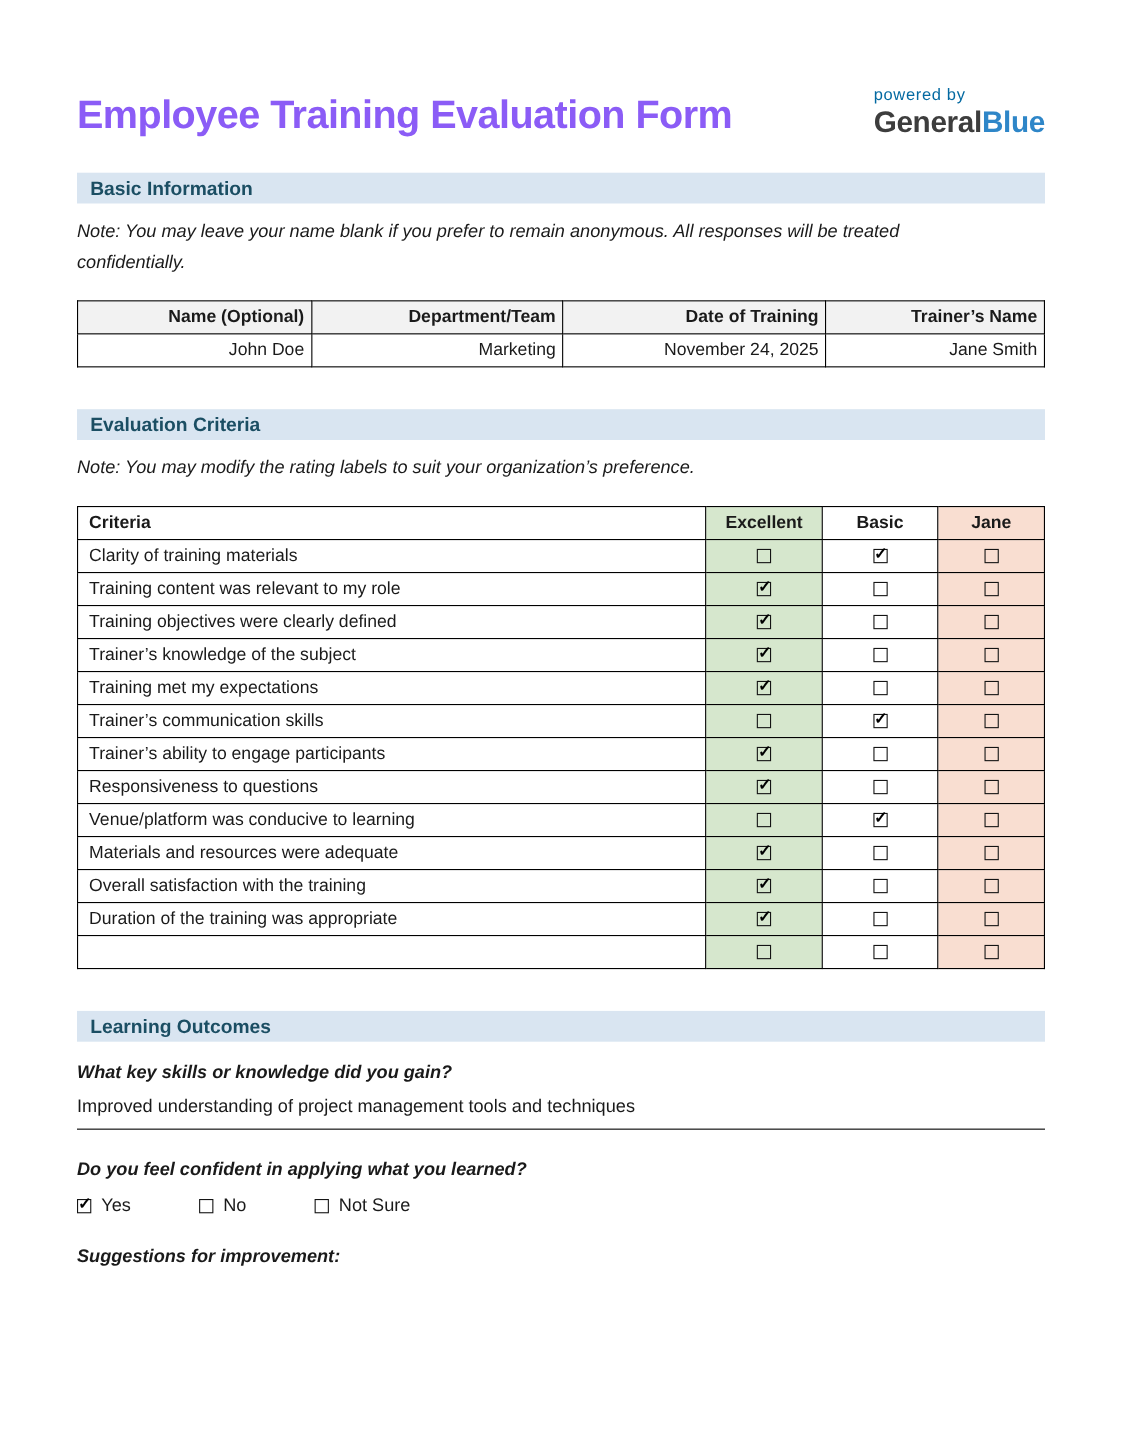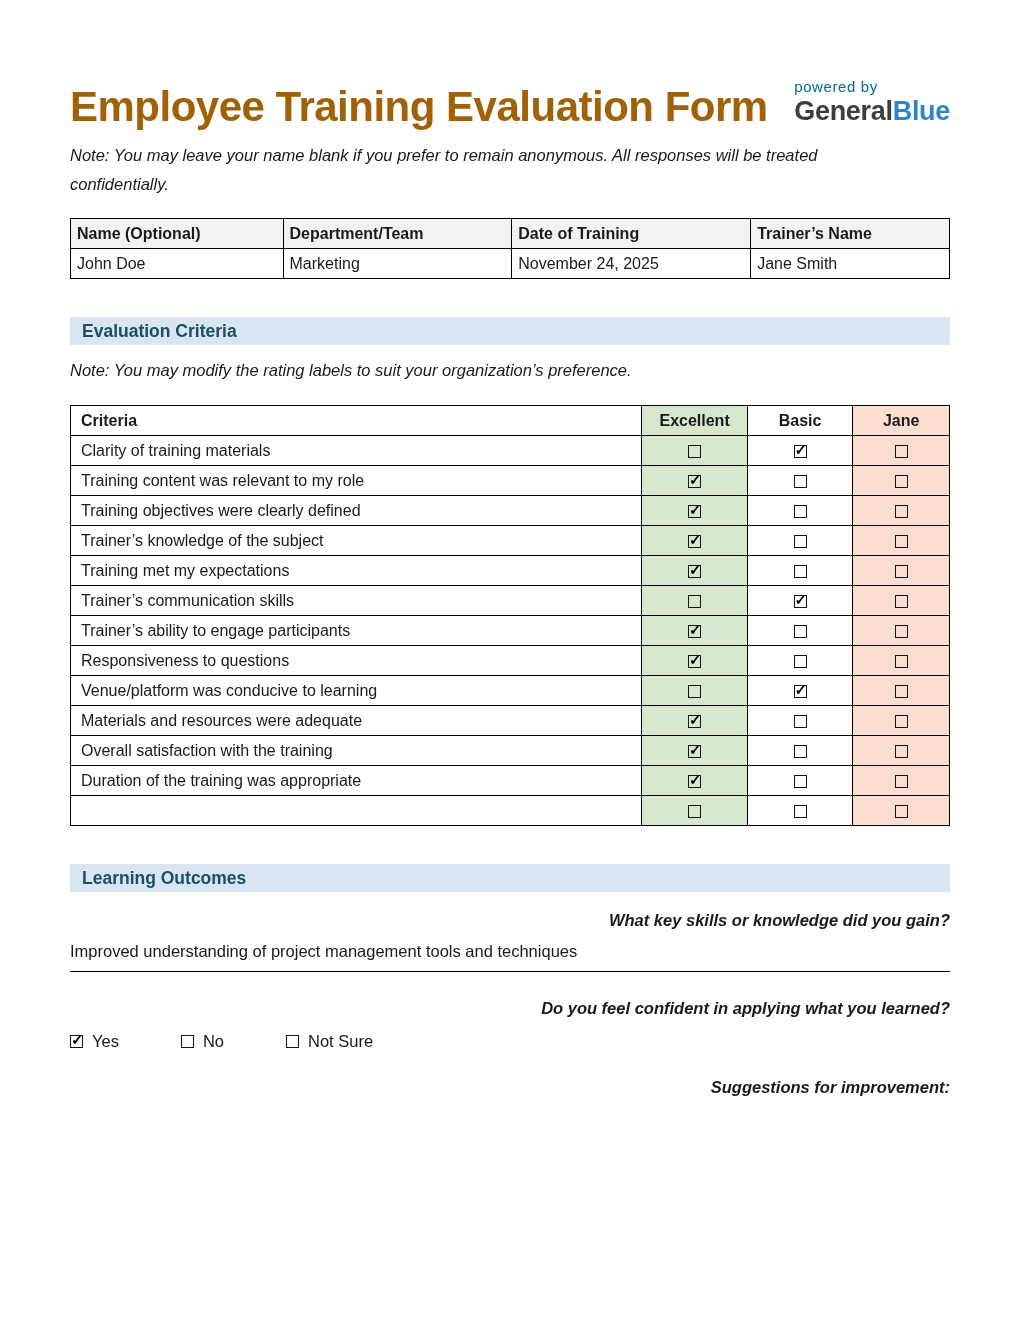--- a/index.html
+++ b/index.html
@@ -15,21 +15,21 @@
   html,body{margin:0;padding:0;}
   body{
     width:1020px;height:1320px;overflow:hidden;background:#ffffff;
     font-family:"Liberation Sans",sans-serif;color:#1a1a1a;
   }
   .page{padding:78px 70px 0 70px;}
 
   
   .doc-header{display:flex;justify-content:space-between;align-items:flex-start;}
   .doc-title{
-    font-size:42px;font-weight:800;letter-spacing:-0.5px;color:#a16207;
+    font-size:36px;font-weight:800;letter-spacing:-0.5px;color:#8b5cf6;
     margin:6px 0 0 0;line-height:1.1;
   }
   .logo-block{text-align:left;padding-top:0;}
   .powered-by{font-size:15px;color:#0369a1;letter-spacing:0.6px;line-height:1.2;}
   .brand{font-size:27px;font-weight:600;line-height:1.15;letter-spacing:-0.3px;}
   .brand .general{color:#3d3d3d;}
   .brand .blue{color:var(--brand-blue);}
 
   
   .section-bar{
@@ -42,21 +42,21 @@
   
   .note{
     font-style:italic;font-size:16.5px;line-height:29px;
     margin:11px 0 0 0;max-width:810px;
   }
 
   
   table{border-collapse:collapse;width:100%;}
   .basic-table{margin-top:19px;font-size:16px;}
   .basic-table th,.basic-table td{
-    border:1.5px solid #000;text-align:left;height:30px;padding:2px 6px;
+    border:1.5px solid #000;text-align:right;height:30px;padding:2px 6px;
   }
   .basic-table th{background:var(--thead-bg);font-weight:bold;}
 
   
   .criteria-table{margin-top:20px;font-size:16px;table-layout:fixed;}
   .criteria-table th,.criteria-table td{
     border:1.5px solid #000;height:30px;padding:4px 10px;
   }
   .criteria-table th{font-weight:bold;text-align:center;}
   .criteria-table th.crit-head{text-align:left;}
@@ -71,21 +71,21 @@
     border:1.7px solid var(--ink);position:relative;vertical-align:-2px;
   }
   .cb.checked::after,.cb[data-checked="true"]::after{
     content:"\2713";position:absolute;left:0px;top:-4px;
     font-size:15px;font-weight:bold;color:#000;line-height:1;
   }
 
   
   .question{
     font-weight:bold;font-style:italic;font-size:16.5px;
-    margin:25px 0 0 0;line-height:22px;text-align:right;
+    margin:25px 0 0 0;line-height:22px;
   }
   .question.tight{margin-top:17px;}
   .answer{
     font-size:16.5px;line-height:22px;margin-top:9px;padding-bottom:9px;
     border-bottom:1.5px solid #000;
   }
   .choices{display:flex;align-items:center;margin-top:13px;font-size:16.5px;}
   .choice{display:flex;align-items:center;margin-right:62px;cursor:default;}
   .choice .cb{margin-right:9px;}
 </style>
@@ -95,20 +95,21 @@
 <div class="page">
 
   <div class="doc-header">
     <h1 class="doc-title">Employee Training Evaluation Form</h1>
     <div class="logo-block">
       <div class="powered-by">powered by</div>
       <div class="brand"><span class="general">General</span><span class="blue">Blue</span></div>
     </div>
   </div>
 
+  <div class="section-bar first">Basic Information</div>
   <p class="note">Note: You may leave your name blank if you prefer to remain anonymous. All responses will be treated confidentially.</p>
 
   <table class="basic-table">
     <thead>
       <tr>
         <th>Name (Optional)</th>
         <th>Department/Team</th>
         <th>Date of Training</th>
         <th>Trainer’s Name</th>
       </tr>

